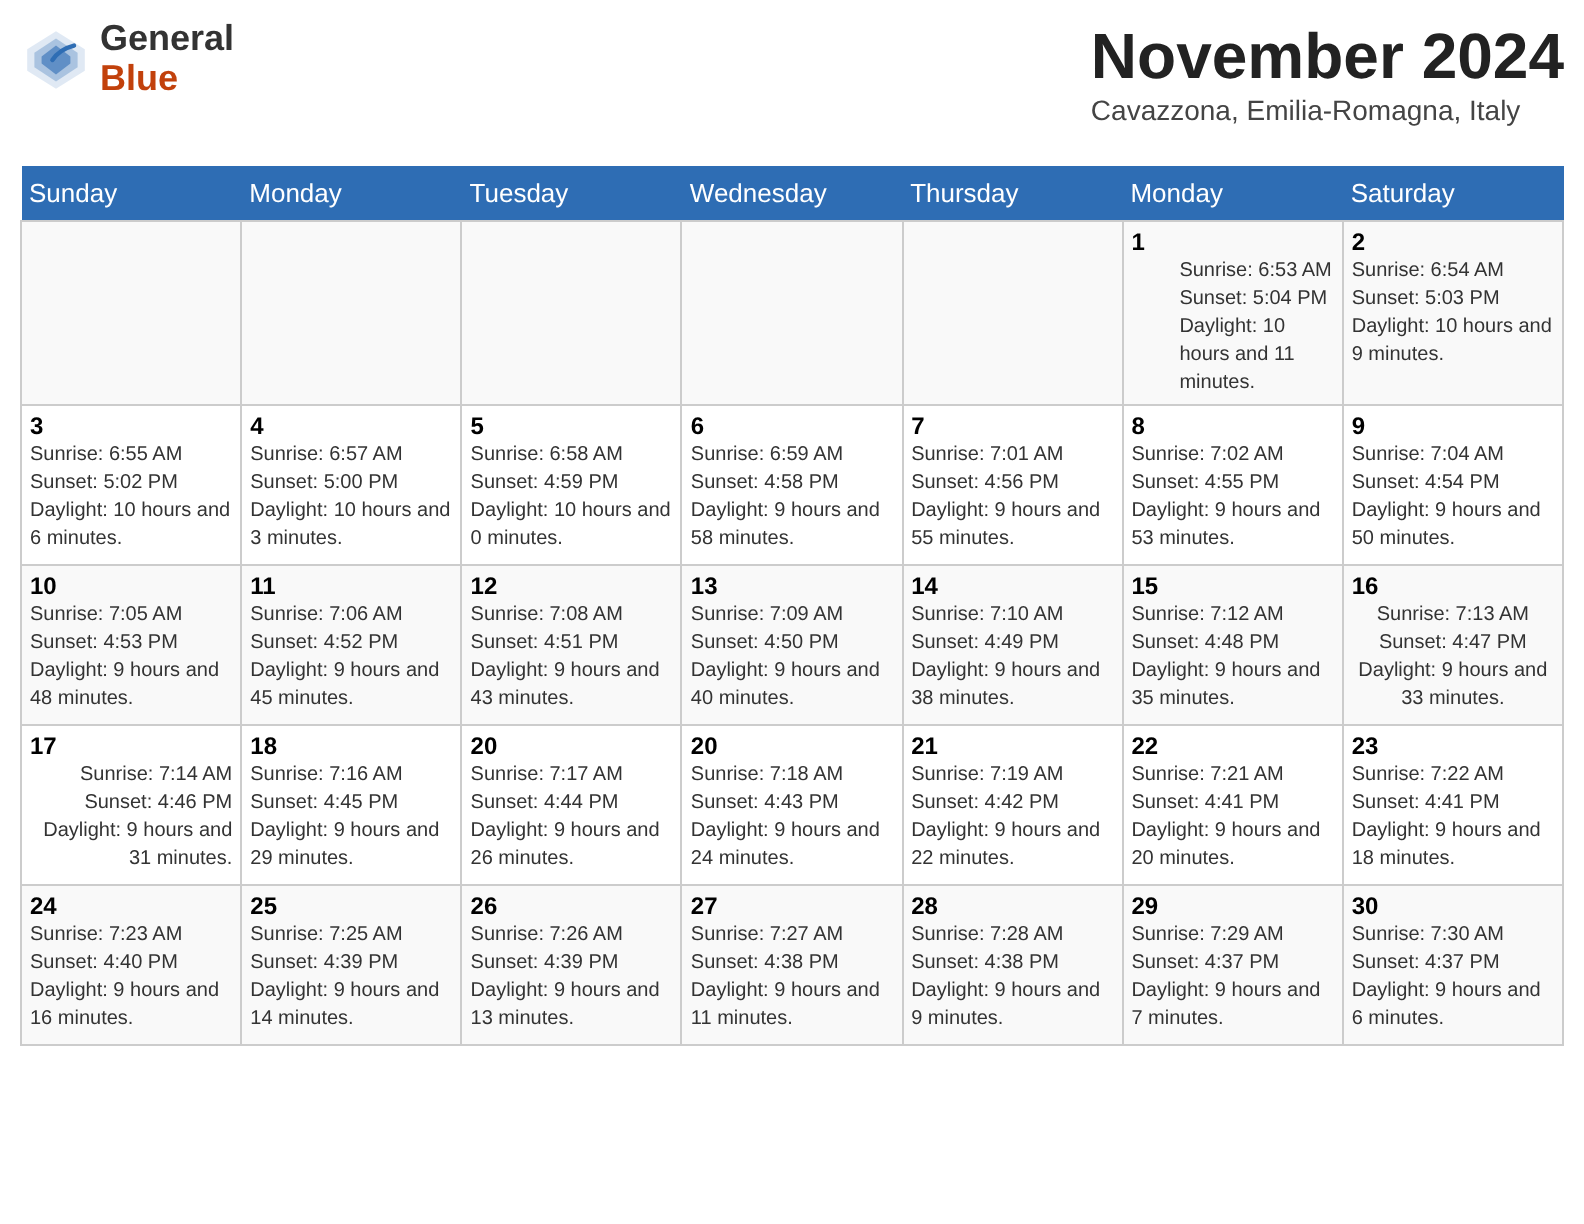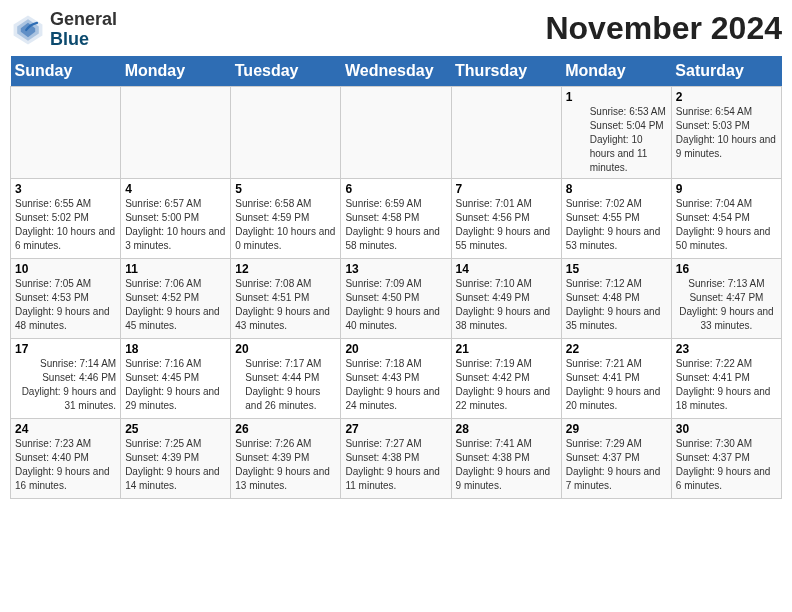--- a/index.html
+++ b/index.html
@@ -7,34 +7,34 @@
       font-family: Arial, sans-serif;
       background: #fff;
       width: 792px;
       min-height: 612px;
       padding: 10px;
     }
     .header-area {
       display: flex;
       justify-content: space-between;
       align-items: flex-start;
-      margin-bottom: 6px;
+      margin-bottom: 20px;
     }
     .logo {
       display: flex;
       align-items: center;
       gap: 4px;
     }
     .logo-text {
       font-size: 18px;
       font-weight: bold;
       line-height: 1.1;
     }
     .logo-text .general { color: #333; }
-    .logo-text .blue { color: #0c4a6e; }
+    .logo-text .blue { color: #c2410c; }
     .logo-icon {
       width: 36px;
       height: 36px;
     }
     .title-area {
       text-align: left;
     }
     .month-title {
       font-size: 32px;
       font-weight: bold;
@@ -47,22 +47,22 @@
     table {
       width: 100%;
       border-collapse: collapse;
       font-size: 10.5px;
     }
     thead tr th {
       background-color: #2e6db4;
       color: #fff;
       padding: 6px 4px;
       text-align: left;
-      font-size: 16px;
-      font-weight: bold;
+      font-size: 13px;
+      font-weight: normal;
     }
     tbody tr td {
       border: 1px solid #ccc;
       vertical-align: top;
       padding: 3px 4px;
       width: 14.28%;
       height: 80px;
     }
     tbody tr:nth-child(odd) td {
       background-color: #f9f9f9;
@@ -96,20 +96,21 @@
       <polygon points="20,12 28,18 28,22 20,28 12,22 12,18" fill="#2e6db4" opacity="0.6"></polygon>
       <path d="M18,20 Q22,14 30,12" stroke="#2e6db4" stroke-width="2.5" fill="none" stroke-linecap="round"></path>
     </svg>
     <div class="logo-text">
       <span class="general">General</span><br>
       <span class="blue">Blue</span>
     </div>
   </div>
   <div class="title-area">
     <div class="month-title">November 2024</div>
+    <div class="subtitle">Cavazzona, Emilia-Romagna, Italy</div>
   </div>
 </div>
 
 <table>
   <thead>
     <tr>
     <th>Sunday</th>
         <th>Monday</th>
         <th>Tuesday</th>
         <th>Wednesday</th>
@@ -234,21 +235,21 @@
 Daylight: 9 hours and 31 minutes.</div>
         </td>
         <td>
           <span class="day-num">18</span>
           <div class="day-info" style="white-space: pre-line;">Sunrise: 7:16 AM
 Sunset: 4:45 PM
 Daylight: 9 hours and 29 minutes.</div>
         </td>
         <td>
           <span class="day-num">20</span>
-          <div class="day-info" style="white-space: pre-line; margin-left: 10px;">Sunrise: 7:17 AM
+          <div class="day-info" style="white-space: pre-line;">Sunrise: 7:17 AM
 Sunset: 4:44 PM
 Daylight: 9 hours and 26 minutes.</div>
         </td>
         <td>
           <span class="day-num">20</span>
           <div class="day-info" style="white-space: pre-line;">Sunrise: 7:18 AM
 Sunset: 4:43 PM
 Daylight: 9 hours and 24 minutes.</div>
         </td>
         <td>
@@ -290,21 +291,21 @@
 Daylight: 9 hours and 13 minutes.</div>
         </td>
         <td>
           <span class="day-num">27</span>
           <div class="day-info" style="white-space: pre-line;">Sunrise: 7:27 AM
 Sunset: 4:38 PM
 Daylight: 9 hours and 11 minutes.</div>
         </td>
         <td>
           <span class="day-num">28</span>
-          <div class="day-info" style="white-space: pre-line;">Sunrise: 7:41 AM
+          <div class="day-info" style="white-space: pre-line;">Sunrise: 7:28 AM
 Sunset: 4:38 PM
 Daylight: 9 hours and 9 minutes.</div>
         </td>
         <td>
           <span class="day-num">29</span>
           <div class="day-info" style="white-space: pre-line;">Sunrise: 7:29 AM
 Sunset: 4:37 PM
 Daylight: 9 hours and 7 minutes.</div>
         </td>
         <td>

